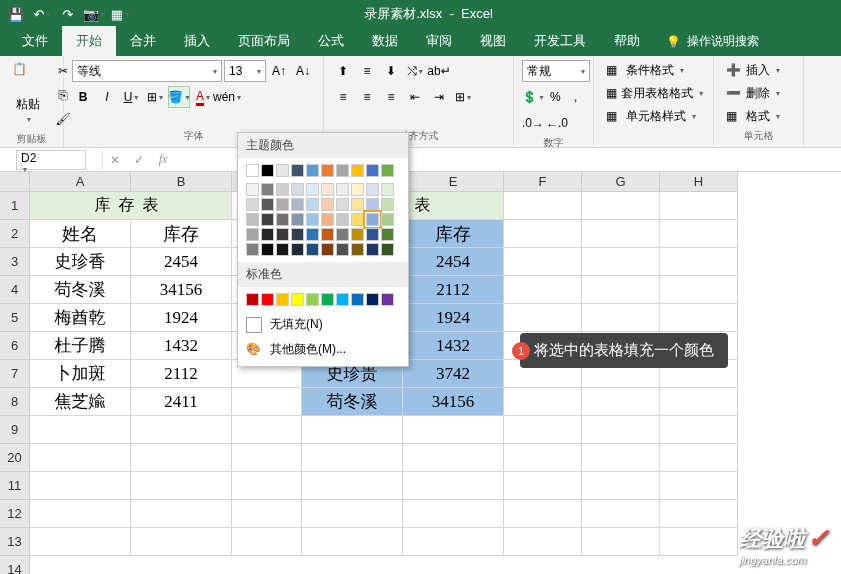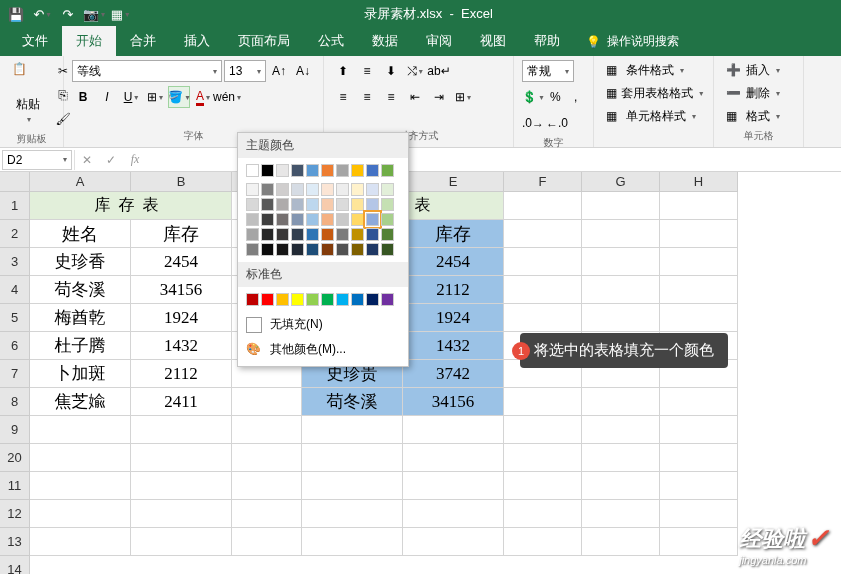--- a/index.html
+++ b/index.html
@@ -24,21 +24,21 @@
     .big-btn-icon { width: 32px; height: 32px; }
     .small-btn { width: 22px; height: 22px; display: flex; align-items: center; justify-content: center; font-size: 12px; border: 1px solid transparent; }
     .font-combo { border: 1px solid #ababab; background: #fff; height: 22px; padding: 0 4px; display: flex; align-items: center; justify-content: space-between; font-size: 12px; }
     .col-stack { display: flex; flex-direction: column; gap: 2px; }
     .row-btns { display: flex; gap: 2px; }
     .dd-arrow { font-size: 8px; color: #666; margin-left: 2px; }
     .ribbon-item { display: flex; align-items: center; gap: 4px; padding: 2px 4px; font-size: 12px; white-space: nowrap; }
     .ribbon-item-icon { width: 16px; height: 16px; display: inline-block; }
     
     .formula-bar { height: 24px; display: flex; border-bottom: 1px solid #d4d4d4; background: #fff; align-items: center; }
-    .name-box { width: 70px; border: 1px solid #ccc; height: 20px; margin: 2px; display: flex; align-items: center; padding: 0 4px; font-size: 12px; justify-content: space-between; }
+    .name-box { width: 70px; border: 1px solid #ccc; height: 20px; margin: 16px; display: flex; padding: 0 4px; font-size: 12px; justify-content: space-between; flex-direction: column; }
     .fb-sep { width: 1px; height: 20px; background: #e0e0e0; }
     .fb-btn { width: 24px; text-align: center; color: #999; }
     .fx { font-style: italic; font-family: serif; }
     
     .sheet-area { position: relative; display: flex; }
     .row-headers { width: 30px; }
     .corner { width: 30px; height: 20px; background: #e6e6e6; border-right: 1px solid #ccc; border-bottom: 1px solid #ccc; }
     .col-h { background: #e6e6e6; border-right: 1px solid #ccc; border-bottom: 1px solid #ccc; display: flex; align-items: center; justify-content: center; font-size: 13px; color: #333; }
     .row-h { height: 28px; background: #e6e6e6; border-right: 1px solid #ccc; border-bottom: 1px solid #ccc; display: flex; align-items: center; justify-content: center; font-size: 13px; color: #333; width: 30px; }
     .grid { position: relative; }
@@ -91,20 +91,21 @@
 <div class="tabstrip">
   <div class="tab file">文件</div>
   <div class="tab active">开始</div>
   <div class="tab">合并</div>
   <div class="tab">插入</div>
   <div class="tab">页面布局</div>
   <div class="tab">公式</div>
   <div class="tab">数据</div>
   <div class="tab">审阅</div>
   <div class="tab">视图</div>
+  <div class="tab">开发工具</div>
   <div class="tab">帮助</div>
   <div class="tell-me">
     <span>💡</span>
     <span>操作说明搜索</span>
   </div>
 </div>
 
 <div class="ribbon">
   <div class="ribbon-group" style="width:64px">
     <div class="rg-content">
@@ -175,21 +176,21 @@
         <span class="small-btn">⇤</span>
         <span class="small-btn">⇥</span>
         <span class="small-btn">⊞<span class="dd-arrow">▾</span></span>
       </div>
     </div>
     <div class="ribbon-group-label">对齐方式</div>
   </div>
 
   <div class="ribbon-group" style="width:80px">
     <div class="col-stack" style="gap:4px">
-      <div class="font-combo" style="width:52px">
+      <div class="font-combo" style="width:68px">
         <span>常规</span>
           <span class="dd-arrow">▾</span>
       </div>
       <div class="row-btns">
         <span class="small-btn">💲<span class="dd-arrow">▾</span></span>
         <span class="small-btn">%</span>
         <span class="small-btn">,</span>
       </div>
       <div class="row-btns">
         <span class="small-btn">.0→</span>

